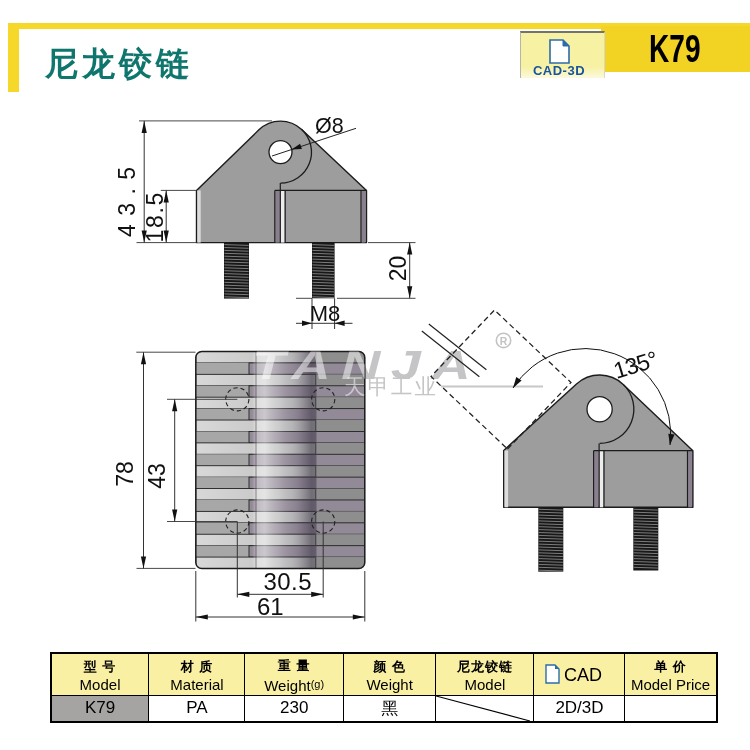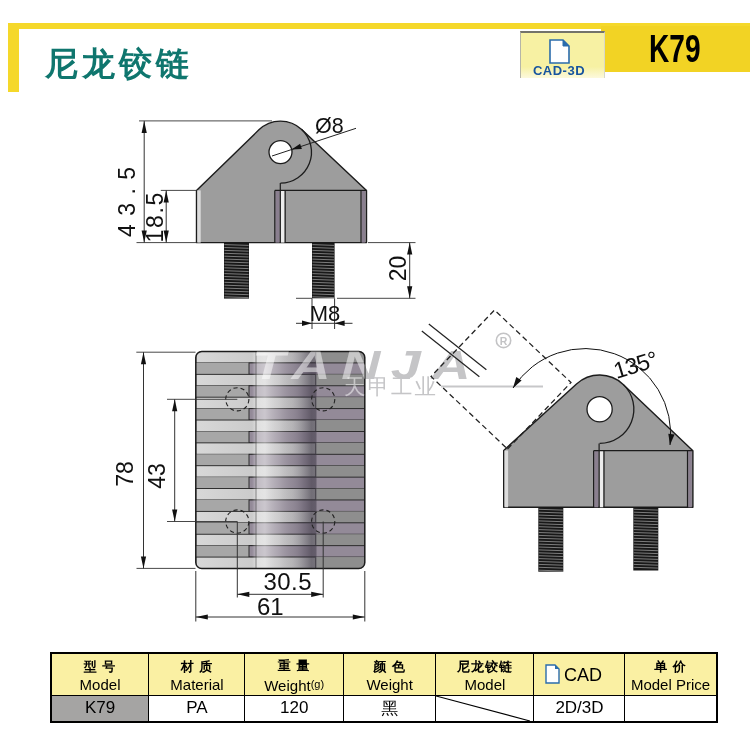--- a/index.html
+++ b/index.html
@@ -307,21 +307,21 @@
               <text x="28" y="19" font-size="18" fill="#000" font-family="Liberation Sans, sans-serif">CAD</text>
             </svg></td>
 <td class="hc">
             <div class="cn">单 价</div>
             <div class="en">Model Price</div>
           </td>
 </tr>
 <tr style="height:27px">
 <td class="dc" style="background:#a5a4a3">K79</td>
 <td class="dc">PA</td>
-<td class="dc">120</td>
+<td class="dc">230</td>
 <td class="dc">黑</td>
 <td class="dc" style="position:relative;padding:0">
             <svg width="94" height="25" style="display:block;position:absolute;left:0;top:0">
               <line x1="0" y1="0" x2="94" y2="25" stroke="#000" stroke-width="1.1"></line>
             </svg>
           </td>
 <td class="dc">2D/3D</td>
 <td class="dc"></td>
 </tr>
 </tbody>

